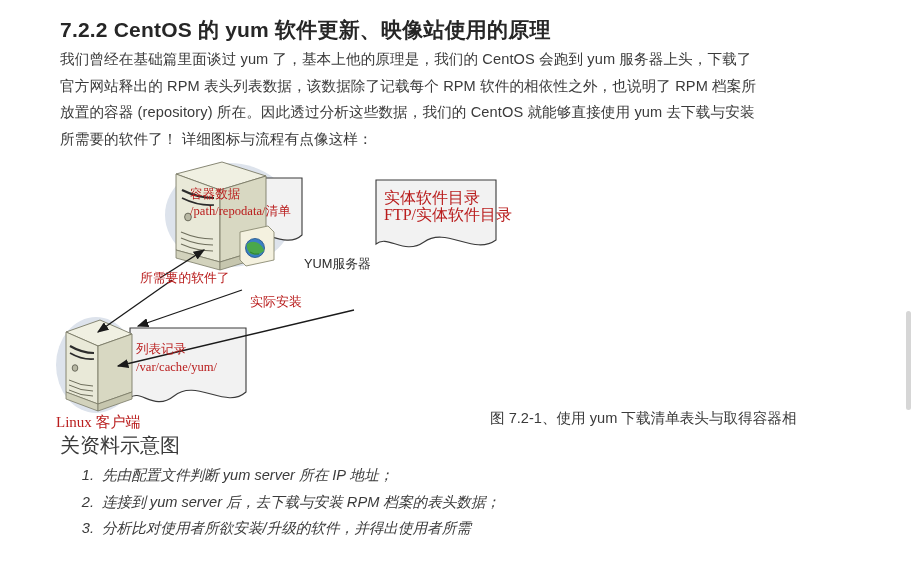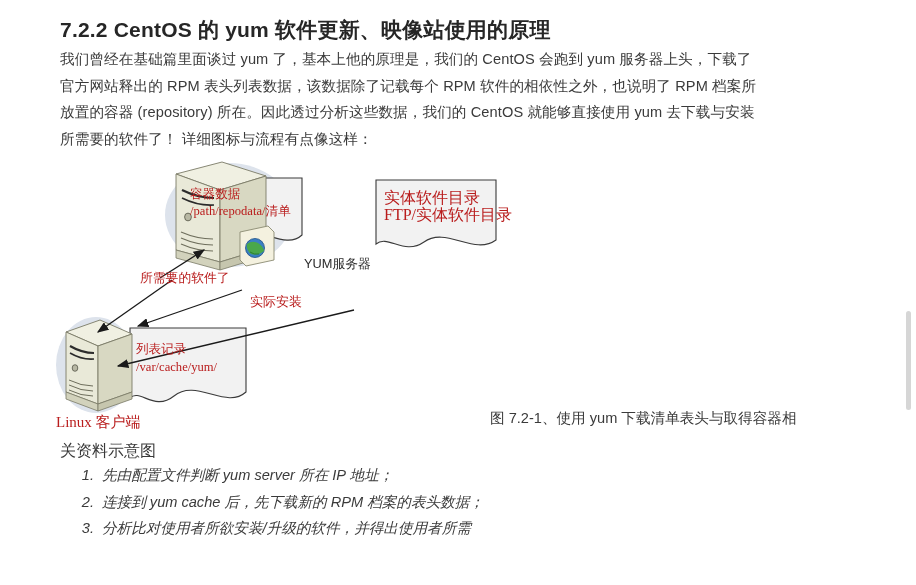--- a/index.html
+++ b/index.html
@@ -110,24 +110,23 @@
     top: 245px;
     width: 430px;
     font-size: 14.6px;
     line-height: 26.5px;
     color: #3a3a3a;
   }
   .caption-cont {
     position: absolute;
     left: 0px;
     top: 272px;
-    font-size: 16px;
-    line-height: 26.5px;
-    color: #3a3a3a;
-    margin-top: 6px;
+    font-size: 20px;
+    line-height: 26.5px;
+    color: #3a3a3a;
   }
   
   ol.steps {
     margin: 2px 0 0 0;
     padding-left: 38px;
     font-size: 14.6px;
     line-height: 26.5px;
     color: #3a3a3a;
   }
   ol.steps li {
@@ -273,21 +272,21 @@
           <span>Linux 客户端</span>
         </div>
       </div>
 
       <div class="caption">图 7.2-1、使用 yum 下载清单表头与取得容器相</div>
       <div class="caption-cont">关资料示意图</div>
     </div>
 
     <ol class="steps">
       <li>先由配置文件判断 yum server 所在 IP 地址；</li>
-      <li>连接到 yum cache 后，先下载新的 RPM 档案的表头数据；</li>
+      <li>连接到 yum server 后，去下载与安装 RPM 档案的表头数据；</li>
       <li>分析比对使用者所欲安装/升级的软件，并得出使用者所需</li>
     </ol>
 
   </div>
 
   <div class="scrollbar-track">
     <div class="scrollbar-thumb"></div>
   </div>
 </div>
 

